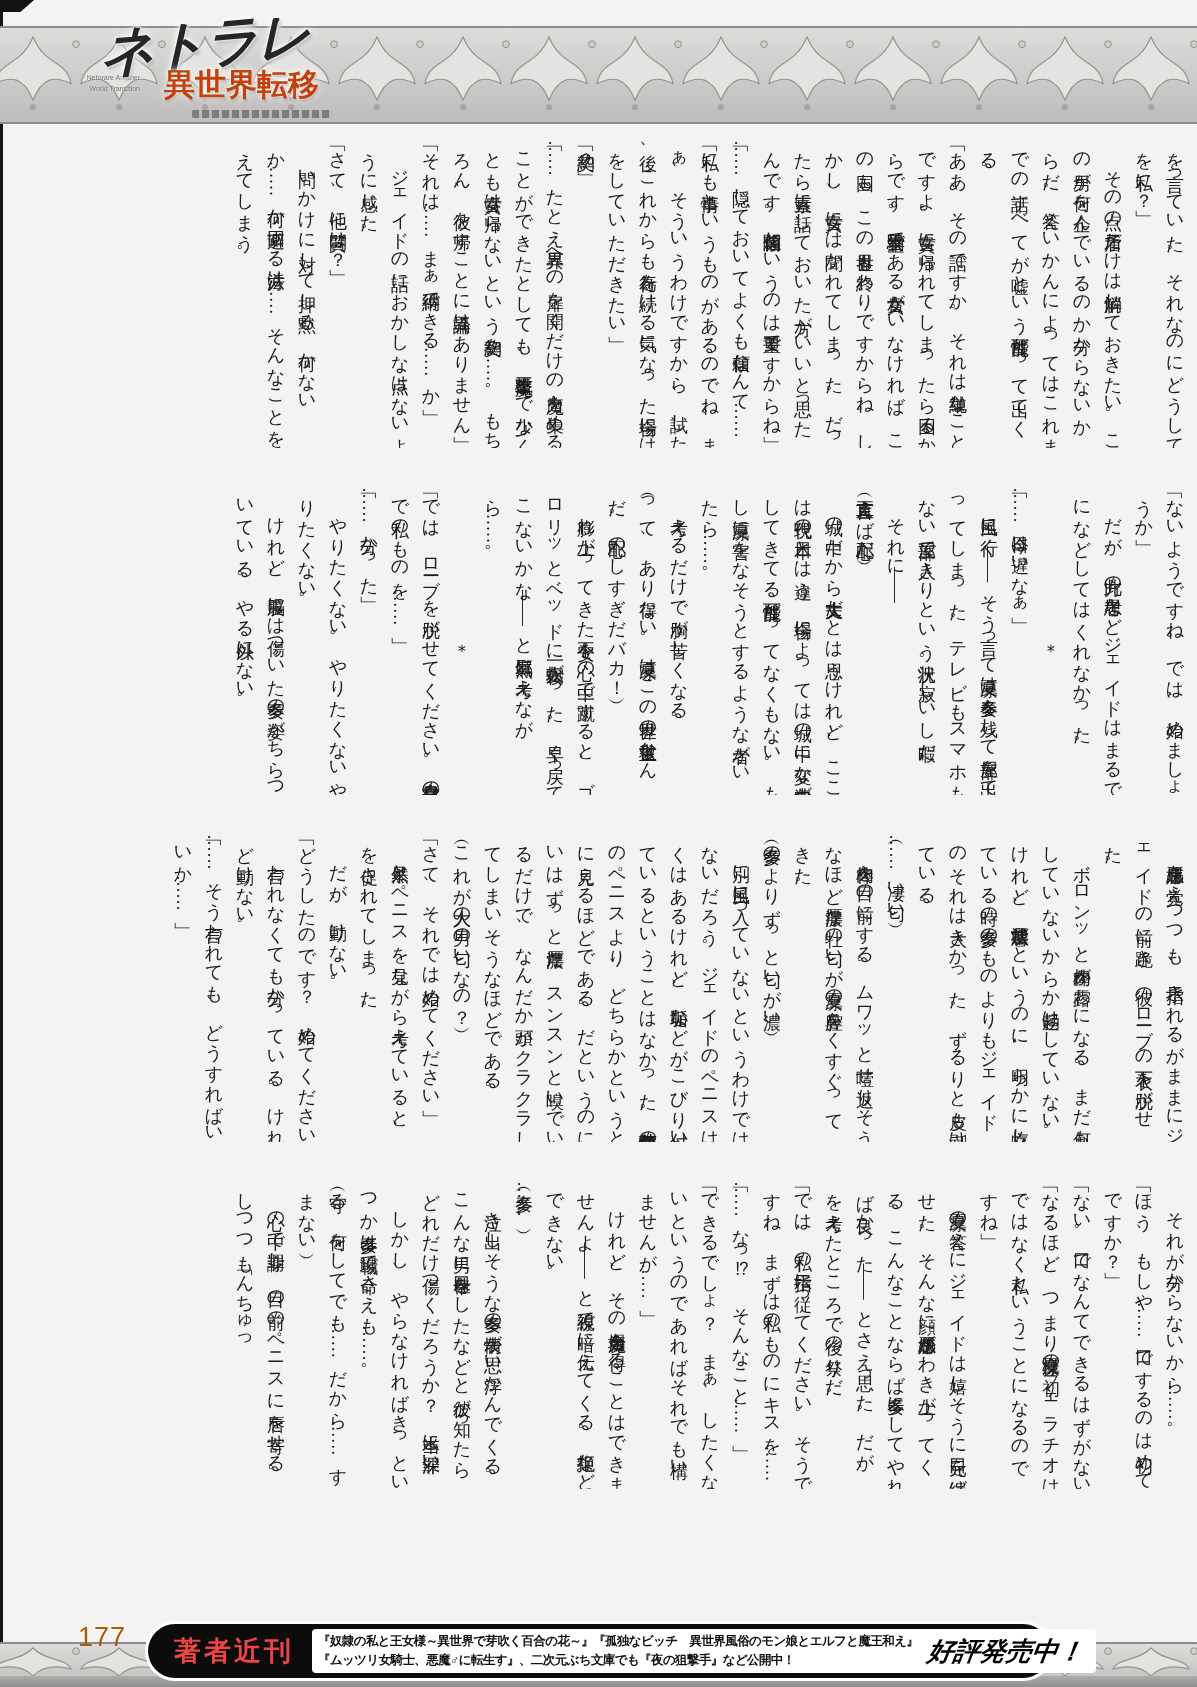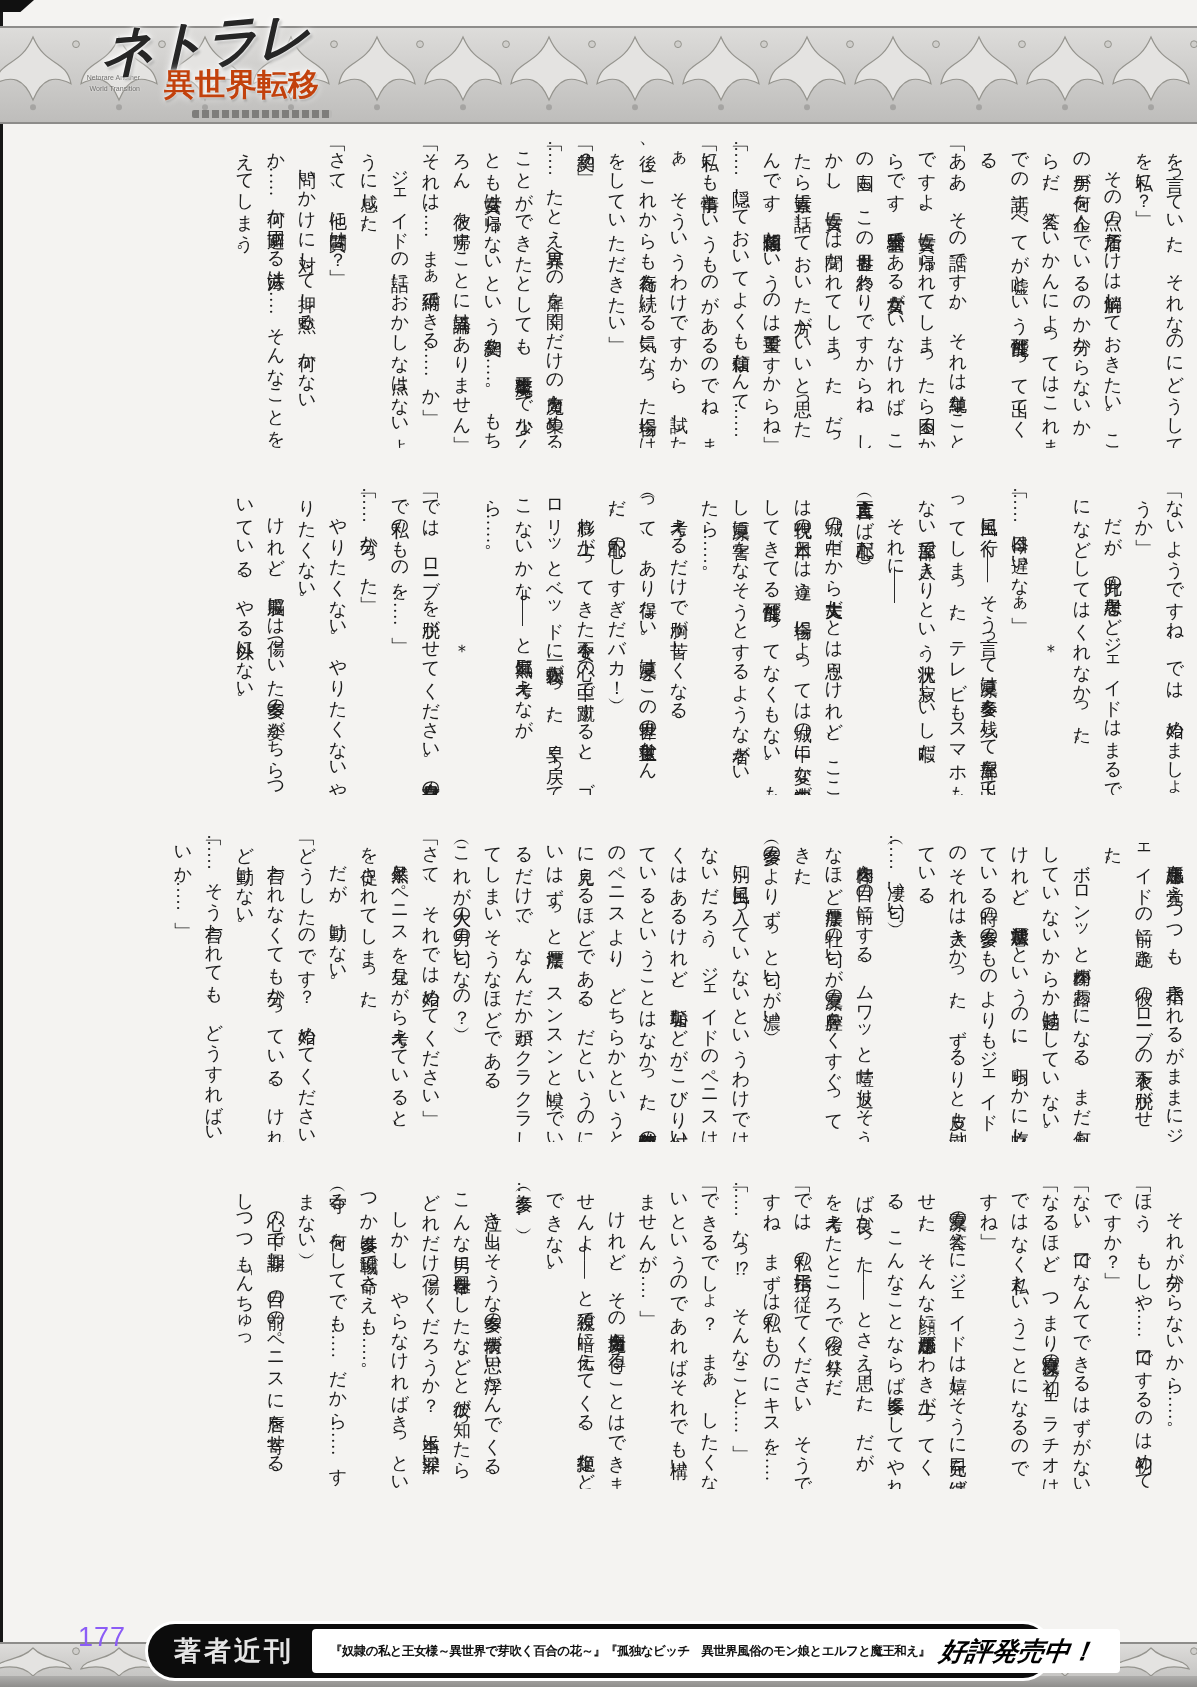--- a/index.html
+++ b/index.html
@@ -56,34 +56,34 @@
     font-size:18px;line-height:31px;
     color:#1c1c1c;
     overflow:hidden;
   }
   .band + .band{margin-top:39px;}
   .band p{margin:0;padding:0;}
   .band p.sep{text-align:center;}
   
   .pagenum{position:absolute;left:78px;top:1622px;
     font-family:"Liberation Sans", sans-serif;
-    font-size:27px;color:#8b5cf6;letter-spacing:1px;z-index:6;}
+    font-size:27px;color:#a16207;letter-spacing:1px;z-index:6;}
   .footer-bar{
     position:absolute;left:148px;top:1624px;width:902px;height:54px;
     background:#0c0c0c;border-radius:27px;
     box-shadow:0 0 0 3px #fff;
     display:flex;align-items:center;z-index:6;}
   .footer-label{
-    color:#e5e5e5;font-family:"Liberation Sans", sans-serif;
+    color:#ef4444;font-family:"Liberation Sans", sans-serif;
     font-size:27px;font-weight:bold;letter-spacing:3px;
     padding:0 18px 0 26px;white-space:nowrap;}
   .footer-white{
     flex:1;height:44px;margin-right:6px;
     background:#fff;border-radius:4px;
-    display:flex;align-items:center;padding:0 18px;}
+    display:flex;align-items:center;padding:0 6px;}
   .footer-lines{
     flex:1;
     font-family:"Liberation Sans", sans-serif;
     font-size:12.5px;font-weight:bold;line-height:1.5;
     letter-spacing:-0.6px;color:#111;white-space:nowrap;}
   .footer-badge{
     font-family:"Liberation Sans", sans-serif;
     font-size:26px;font-weight:900;font-style:italic;
     transform:skewX(-8deg);
     color:#000;white-space:nowrap;margin:0 6px 0 10px;}
@@ -269,18 +269,19 @@
         <circle cx="1194" cy="7.199999999999999" r="3.4" fill="#cfcecb" stroke="#95948e"></circle>
       </svg>
   </div>
   <div class="bottom-strip"></div>
 
   <div class="footer-bar">
     <span class="footer-label">著者近刊</span>
     <div class="footer-white">
       <div class="footer-lines">
         <div>『奴隷の私と王女様～異世界で芽吹く百合の花～』『孤独なビッチ　異世界風俗のモン娘とエルフと魔王和え』</div>
+        <div>『ムッツリ女騎士、悪魔♂に転生す』、二次元ぶち文庫でも『夜の狙撃手』など公開中！</div>
       </div>
       <span class="footer-badge">好評発売中！</span>
     </div>
   </div>
 
 </div>
 
 </body></html>

